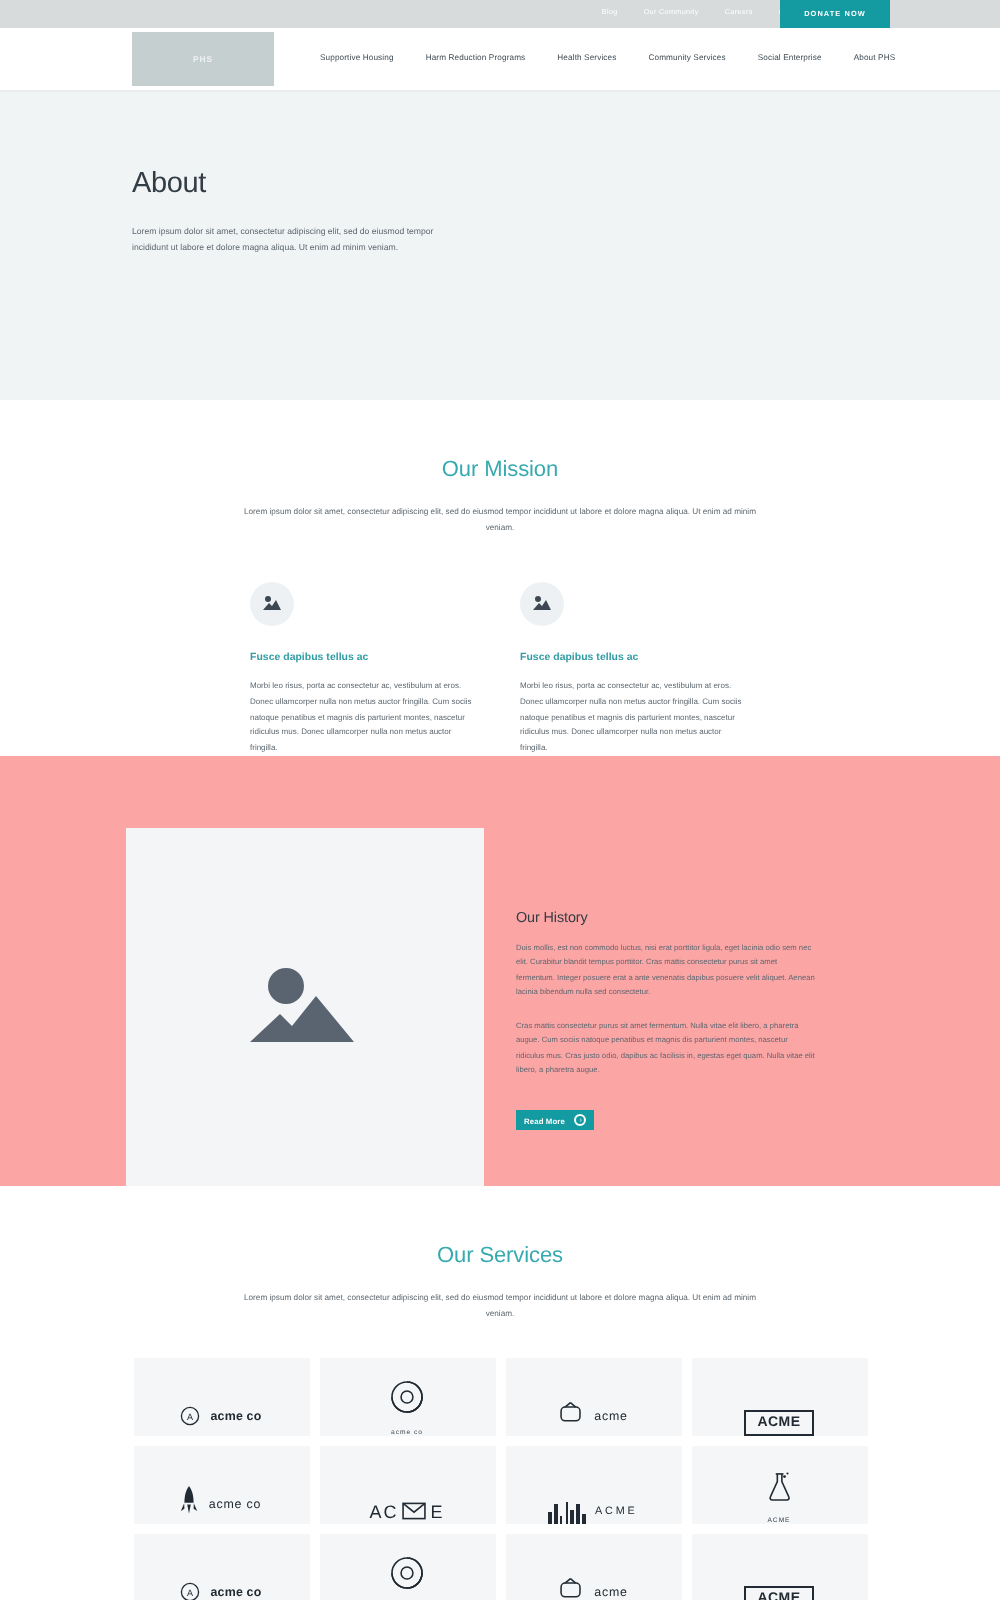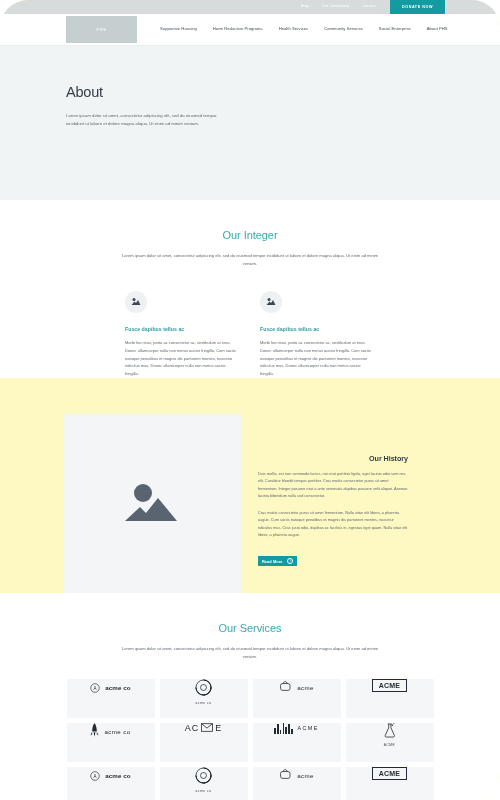--- a/index.html
+++ b/index.html
@@ -15,22 +15,21 @@
     background: #ffffff;
     color: #3d4852;
     -webkit-font-smoothing: antialiased;
   }
 
   #page {
     width: 500px;
     height: 800px;
     position: relative;
     overflow: hidden;
-    background: #fef9c3;
-    border-radius: 28px;
+    background: #fca5a5;
   }
 
   
   .topbar {
     height: 14px;
     background: #d7dbdc;
     display: flex;
     align-items: center;
     justify-content: flex-end;
     padding-right: 56px;
@@ -189,24 +188,23 @@
     justify-content: center;
   }
   .history-text {
     margin-left: 16px;
     width: 150px;
     padding-top: 40px;
   }
   .history-title {
     font-size: 7.2px;
     color: #323c45;
-    font-weight: bold;
+    font-weight: normal;
     margin-bottom: 8px;
     letter-spacing: -0.05px;
-    text-align: right;
   }
   .history-text p {
     font-size: 3.85px;
     line-height: 1.95;
     color: #5d676f;
     margin-bottom: 9px;
   }
   .readmore {
     display: inline-flex;
     align-items: center;
@@ -239,21 +237,21 @@
     gap: 5px;
     justify-content: center;
     padding-top: 18px;
   }
   .partner-cell {
     height: 39px;
     background: #f4f6f7;
     display: flex;
     flex-direction: column;
     align-items: center;
-    justify-content: flex-start;
+    justify-content: flex-end;
     gap: 1.5px;
   }
   .partner-row-inline {
     display: flex;
     align-items: center;
     gap: 5px;
   }
   .plogo-word {
     font-size: 6.2px;
     color: #222b33;
@@ -316,21 +314,21 @@
     </div>
   </div>
 
   <div class="hero">
     <h1>About</h1>
     <p>Lorem ipsum dolor sit amet, consectetur adipiscing elit, sed do eiusmod tempor incididunt ut labore et dolore magna aliqua. Ut enim ad minim veniam.</p>
   </div>
 
   <div class="section">
     <div class="sec-head">
-      <div class="sec-title">Our Integer</div>
+      <div class="sec-title">Our Mission</div>
       <div class="sec-sub">Lorem ipsum dolor sit amet, consectetur adipiscing elit, sed do eiusmod tempor incididunt ut labore et dolore magna aliqua. Ut enim ad minim veniam.</div>
     </div>
 
     <div class="mission-cols">
       <div class="mission-col">
         <div class="icon-badge">
           <svg width="10" height="9" viewBox="0 0 20 18" aria-hidden="true">
             <circle cx="6" cy="5" r="3" fill="#3d4852"></circle>
             <path d="M1 16 L7 9 L10 12 L14 6 L19 16 Z" fill="#3d4852"></path>
           </svg>

